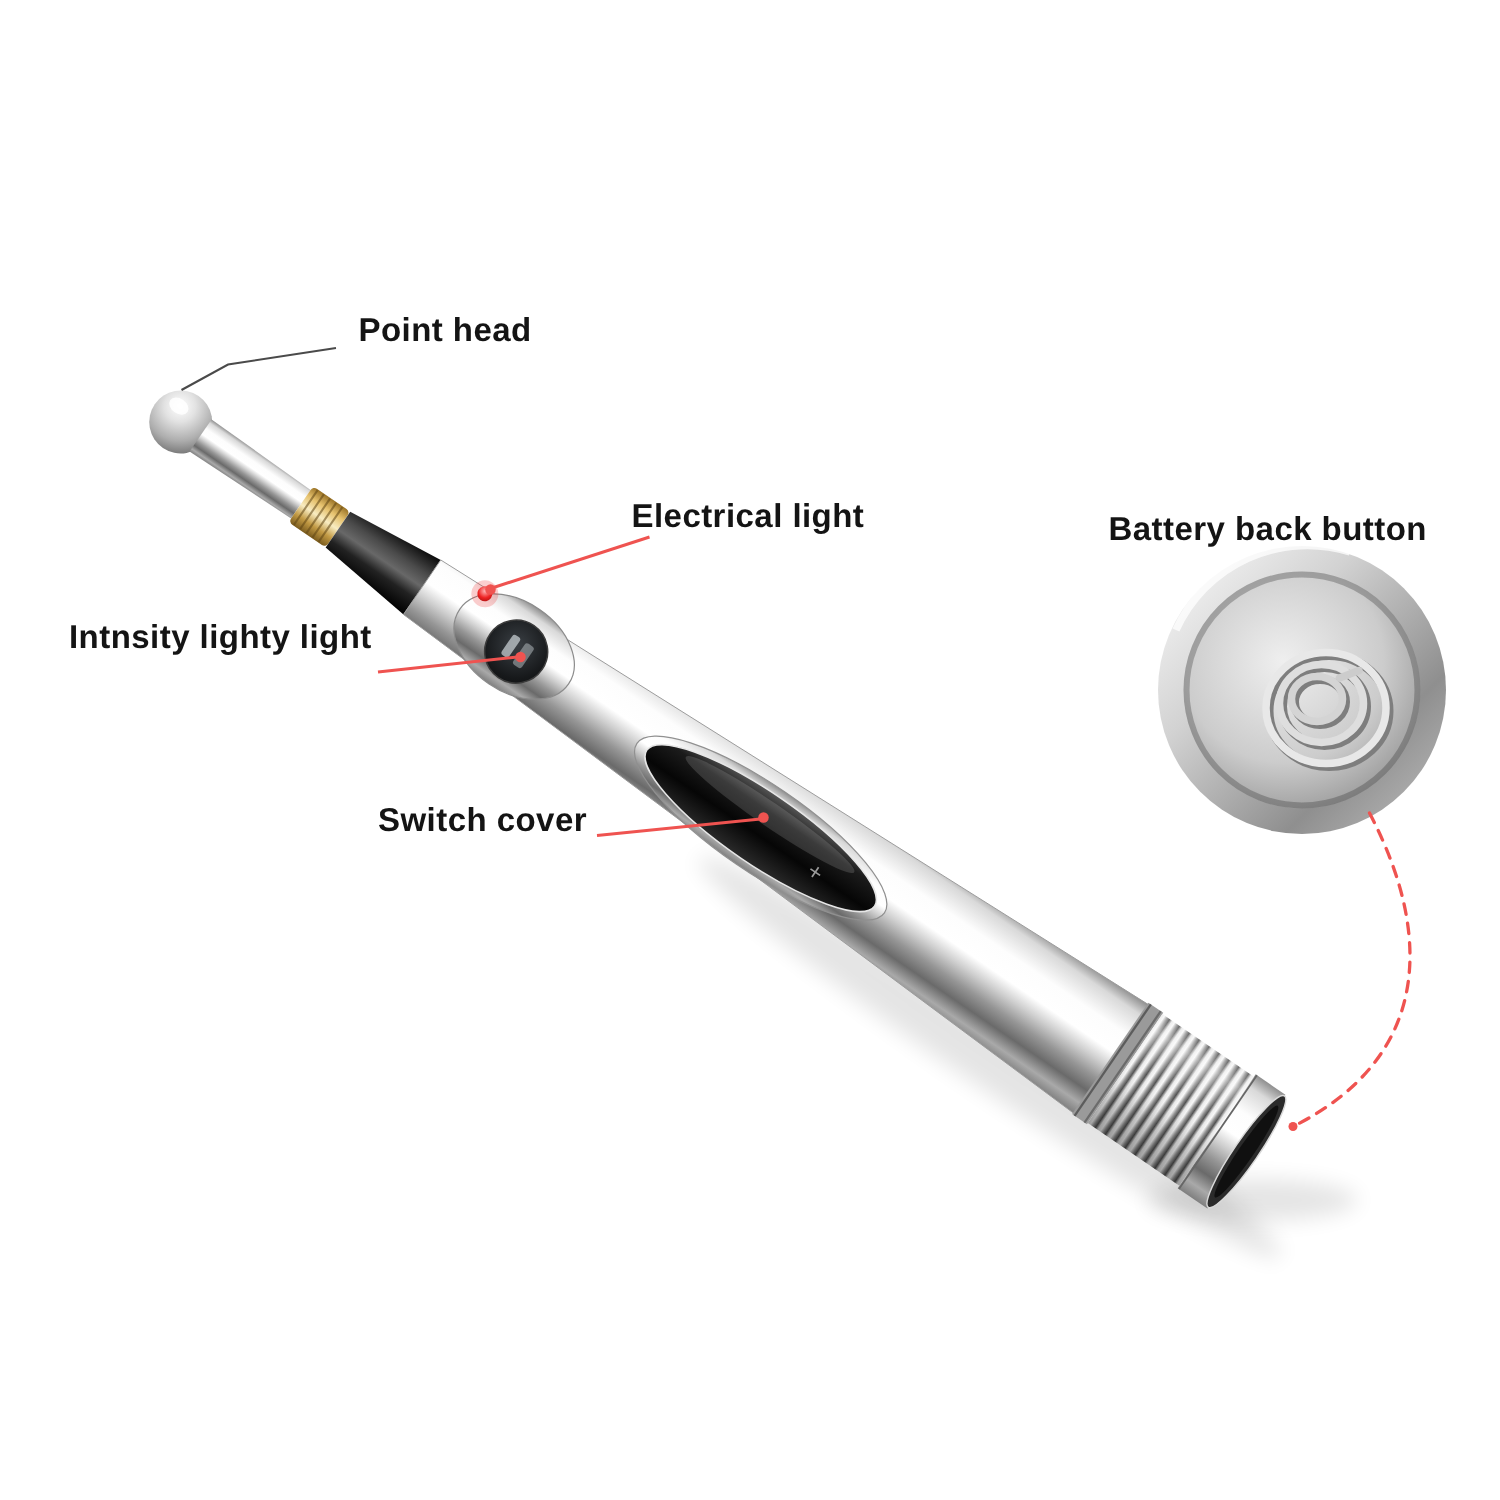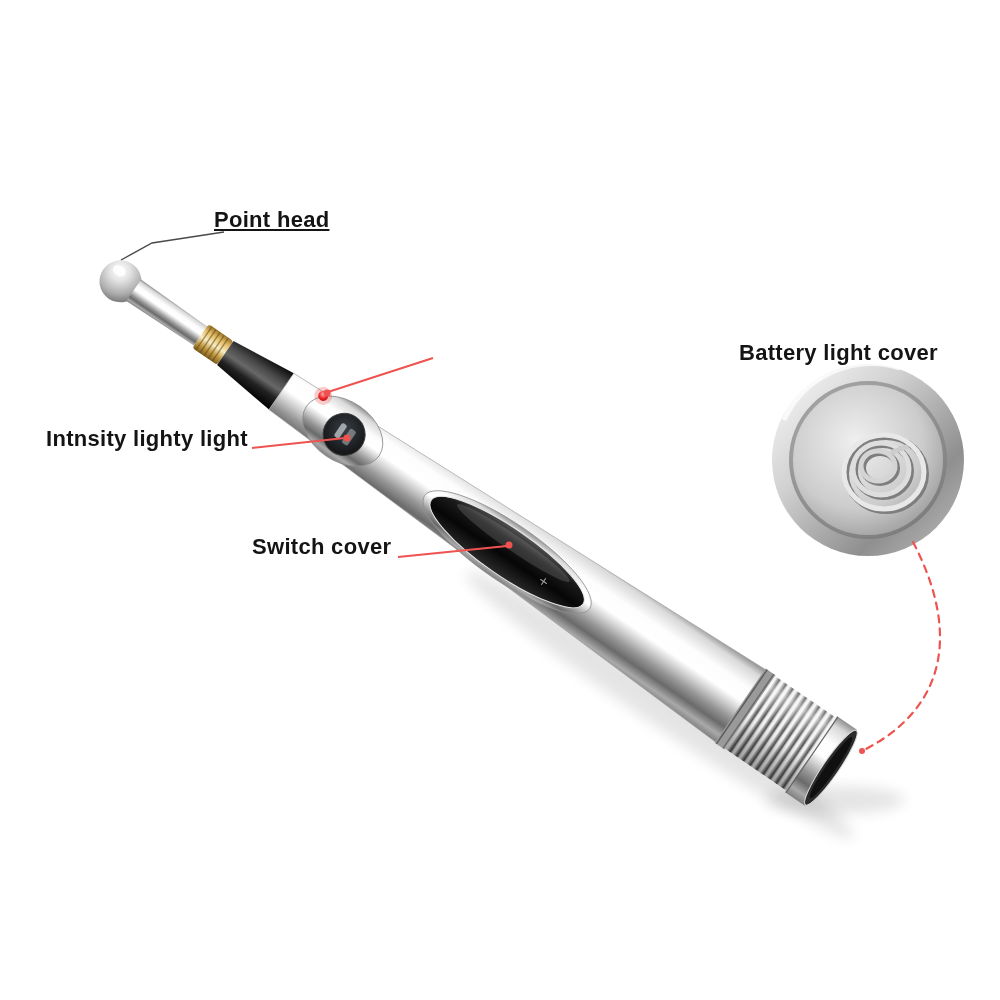--- a/index.html
+++ b/index.html
@@ -224,21 +224,22 @@
       <line class="leader-red" x1="398" y1="557" x2="507" y2="546"></line>
       <circle class="leader-dot" cx="509" cy="545" r="3.5"></circle>
     </g>
 
     <g>
       <path class="dashed-red" d="M 913 542 C 958 628 950 706 864 750"></path>
       <circle class="leader-dot" cx="862" cy="751" r="3"></circle>
     </g>
   </svg>
 
-  <div class="label" style="left:214px; top:207px;text-decoration:underline;">Point head</div>
-
-
-  <div class="label" style="left:739px; top:340px;">Battery light cover</div>
-
-  <div class="label" style="left:46px; top:426px;">Intnsity lighty light</div>
+  <div class="label" style="left:239px; top:207px;">Point head</div>
+
+  <div class="label" style="left:421px; top:331px;">Electrical light</div>
+
+  <div class="label" style="left:739px; top:340px;">Battery back button</div>
+
+  <div class="label" style="left:46px; top:412px;">Intnsity lighty light</div>
 
   <div class="label" style="left:252px; top:534px;">Switch cover</div>
 </div>
 
 </body></html>

